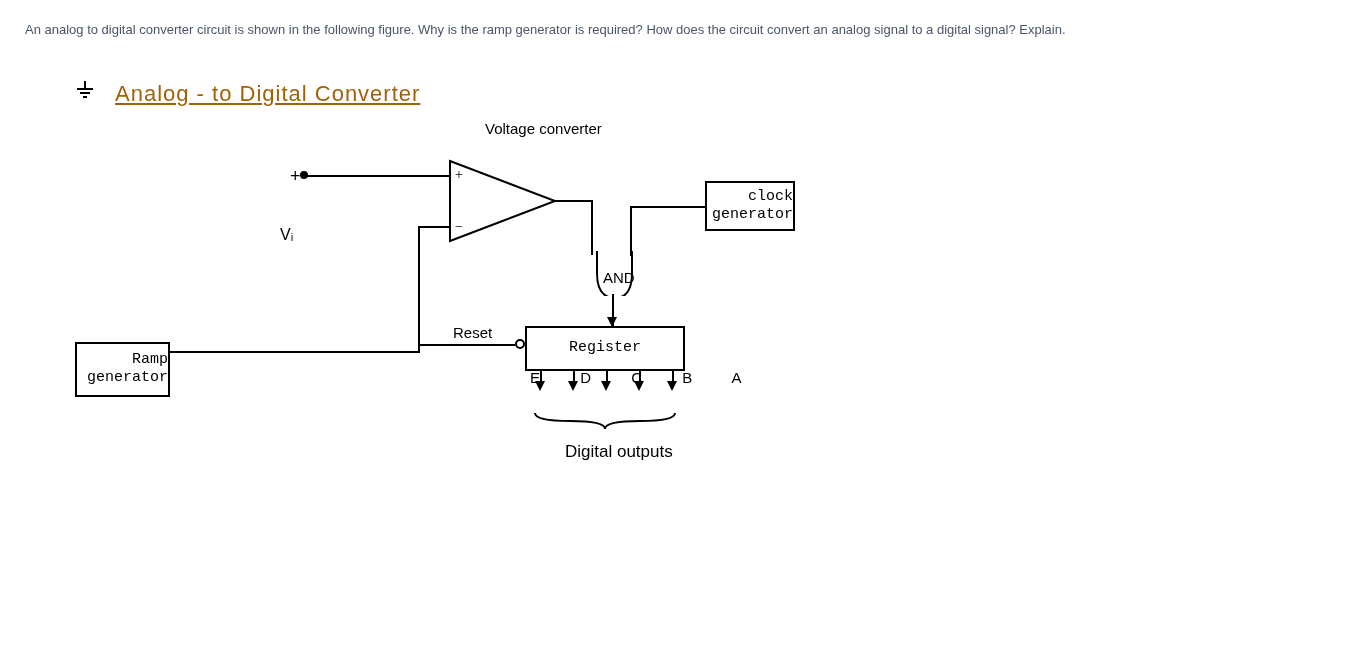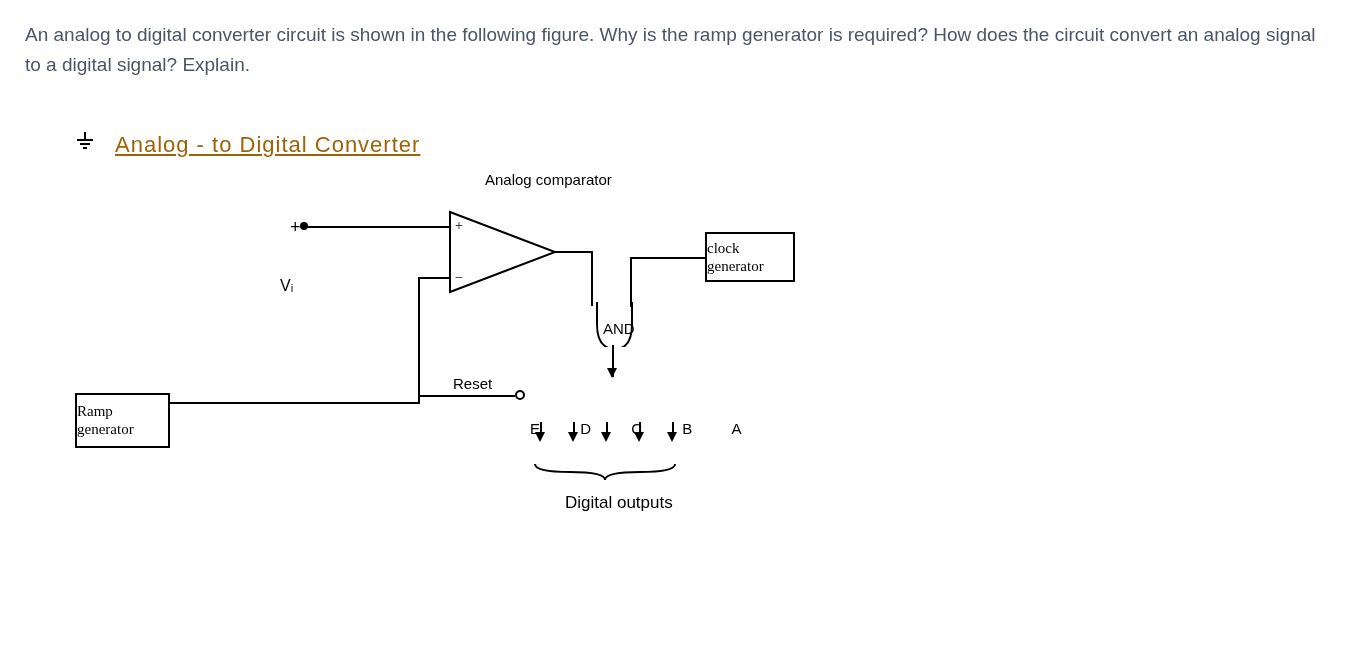--- a/index.html
+++ b/index.html
@@ -9,23 +9,23 @@
     }
     body {
       font-family: 'Segoe UI', Tahoma, Geneva, Verdana, sans-serif;
       background: #ffffff;
       padding: 20px 25px;
       width: 1356px;
       height: 672px;
     }
     .question-text {
       color: #4a5568;
-      font-size: 19px;
+      font-size: 13px;
       line-height: 1.6;
-      margin-bottom: 51px;
+      margin-bottom: 40px;
       font-weight: 400;
     }
     .diagram-container {
       position: relative;
       width: 900px;
       height: 480px;
       margin-left: 50px;
     }
     .handwritten {
       font-family: 'Comic Sans MS', cursive, sans-serif;
@@ -39,22 +39,22 @@
       text-decoration: underline;
       letter-spacing: 1px;
     }
     .box {
       position: absolute;
       border: 2px solid #000;
       background: transparent;
       display: flex;
       align-items: center;
       justify-content: center;
-      text-align: left;
-      font-family: Liberation Serif, serif;
+      text-align: right;
+      font-family: Liberation Mono, monospace;
       font-size: 15px;
       line-height: 1.2;
     }
     .ramp-box {
       top: 261px;
       left: 0;
       width: 95px;
       height: 55px;
     }
     .clock-box {
@@ -195,28 +195,29 @@
   
   <div class="handwritten diagram-title">Analog - to    Digital    Converter</div>
 
   
   <div class="box ramp-box">Ramp generator</div>
 
   
   <div class="box clock-box">clock generator</div>
 
   
+  <div class="box register-box">Register</div>
 
   
   <svg class="comparator" width="120" height="90">
     <polygon points="5,5 5,85 110,45" fill="none" stroke="#000" stroke-width="2"></polygon>
   </svg>
   <div class="plus-comp">+</div>
   <div class="minus-comp">−</div>
-  <div class="label voltage-comp-label">Analog comparator</div>
+  <div class="label voltage-comp-label">Voltage converter</div>
 
   
   <svg class="and-gate" width="60" height="45">
     <path d="M 5 5 L 5 40 L 30 40 Q 55 40 55 22 Q 55 5 30 5 Z" fill="none" stroke="#000" stroke-width="2" transform="rotate(90 30 22)"></path>
   </svg>
   <div class="label and-label">AND</div>
 
   
   <div class="label vi-label">Vᵢ</div>
   <div class="label plus-sign">+</div>

